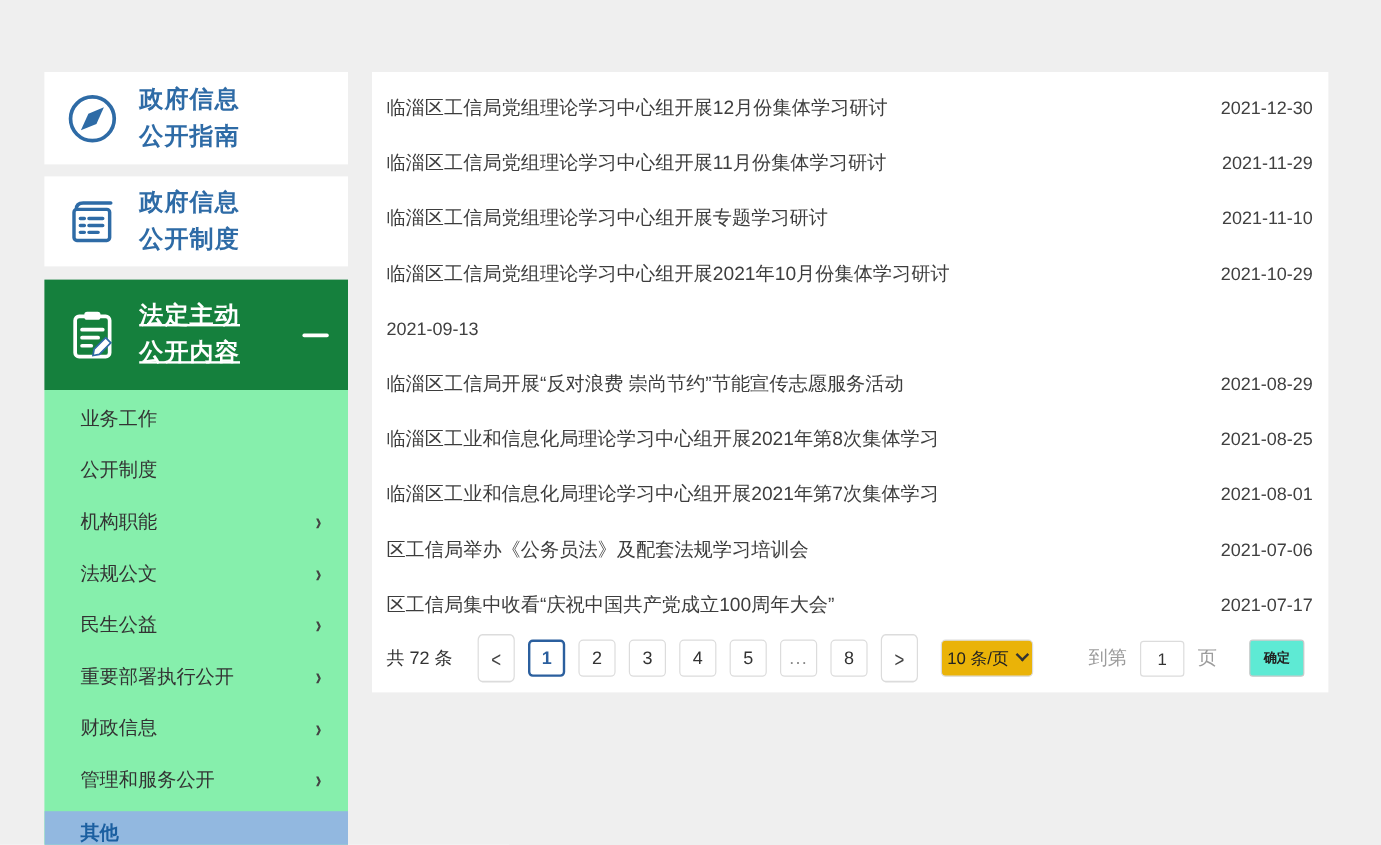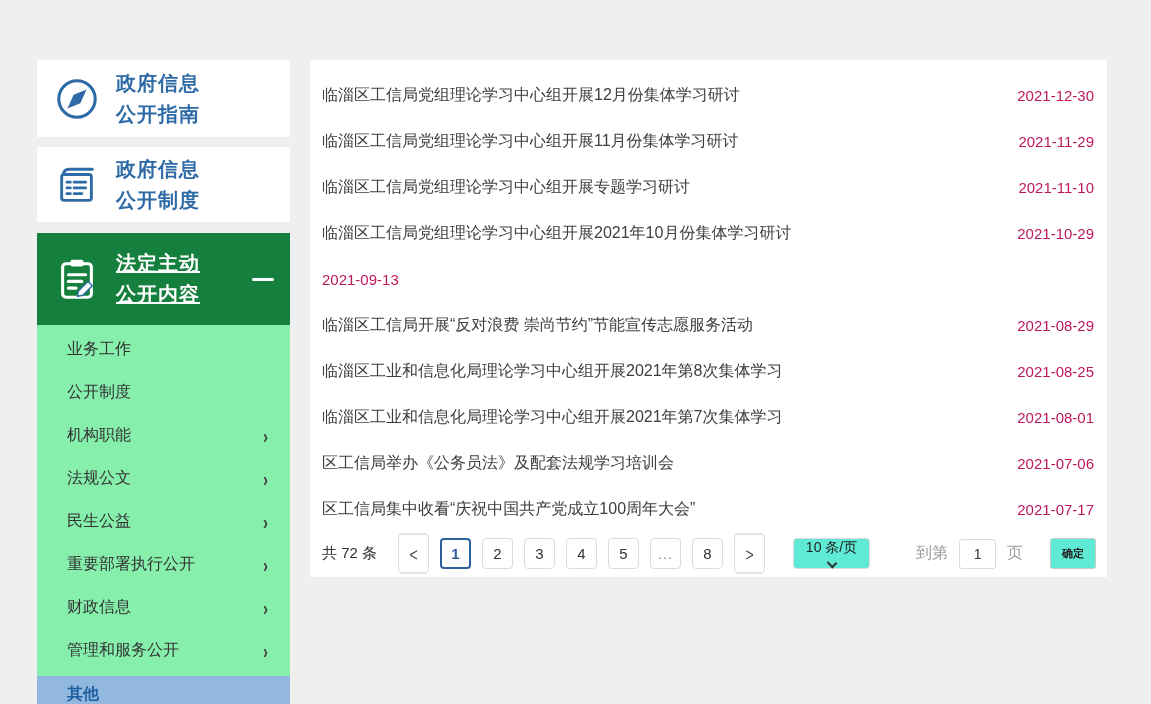--- a/index.html
+++ b/index.html
@@ -35,47 +35,47 @@
   }
   .menu-item .chev { color:#444; font-size:15px; font-weight:bold; transform:scaleY(1.4); }
   .menu-item.selected {
     height:36px; margin:4px 0; background:#92b8e0;
     color:#1b5fa0; font-weight:bold;
   }
 
   
   .main {
     position:absolute; left:310px; top:60px; width:797px; height:517px;
-    background:#fff; padding-top:12px;
+    background:#fff; padding-top:7px;
   }
   .row {
     height:46px; display:flex; align-items:center; justify-content:space-between;
     padding:0 13px 0 12px;
   }
   .row .title { font-size:16px; color:#3d3d3d; text-decoration:none; cursor:pointer; white-space:nowrap; }
-  .row .date { font-size:15px; color:#be185d; white-space:nowrap; }
+  .row .date { font-size:15px; color:#404040; white-space:nowrap; }
 
   
   .pager {
     display:flex; align-items:center; margin-top:6px; padding-left:12px;
     font-size:15px; color:#333;
   }
   .total { margin-right:21px; white-space:nowrap; }
   .pbtn {
     min-width:31px; height:31px; border:1px solid #dcdcdc; border-radius:4px;
     background:#fff; display:flex; align-items:center; justify-content:center;
     margin-right:11px; font-size:15px; color:#333; cursor:pointer;
   }
   .pbtn.arrow { font-size:14px; transform:scaleY(1.3); color:#444; }
   .pbtn.active { border:2px solid #2b5f9e; color:#2b5f9e; font-weight:bold; }
   .pbtn.ellipsis { color:#888; letter-spacing:1px; }
   .psel {
     width:77px; height:31px; border:1px solid #dcdcdc; border-radius:4px;
     display:flex; align-items:center; justify-content:center; gap:7px;
-    margin-left:17px; font-size:14px; cursor:pointer; background:#5eead4; color:#222;flex-direction:column;
+    margin-left:8px; font-size:14px; cursor:pointer; background:#eab308; color:#222;
   }
   .caret {
     width:8px; height:8px; border-right:2px solid #333; border-bottom:2px solid #333;
     transform:rotate(45deg) translate(-1px,-1px); margin-top:-3px;
   }
   .goto { margin-left:46px; display:flex; align-items:center; gap:11px; color:#9c9c9c; font-size:16px; }
   .goto-input {
     width:37px; height:30px; border:1px solid #dcdcdc; border-radius:3px;
     text-align:center; font-size:14px; color:#333; outline:none;
   }

